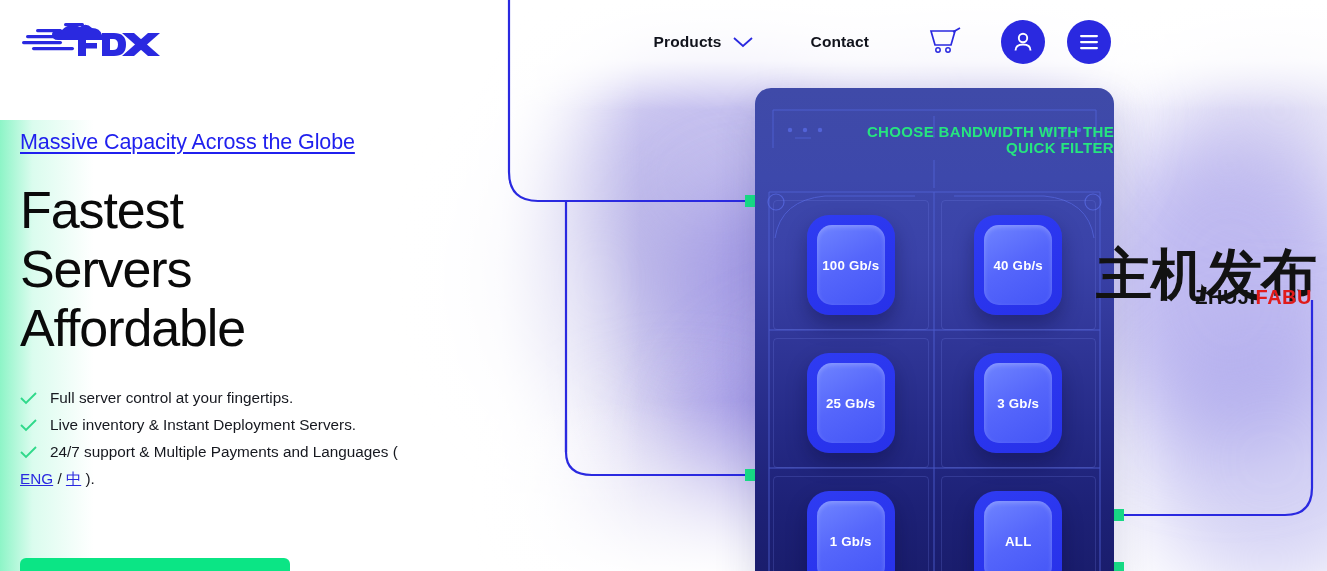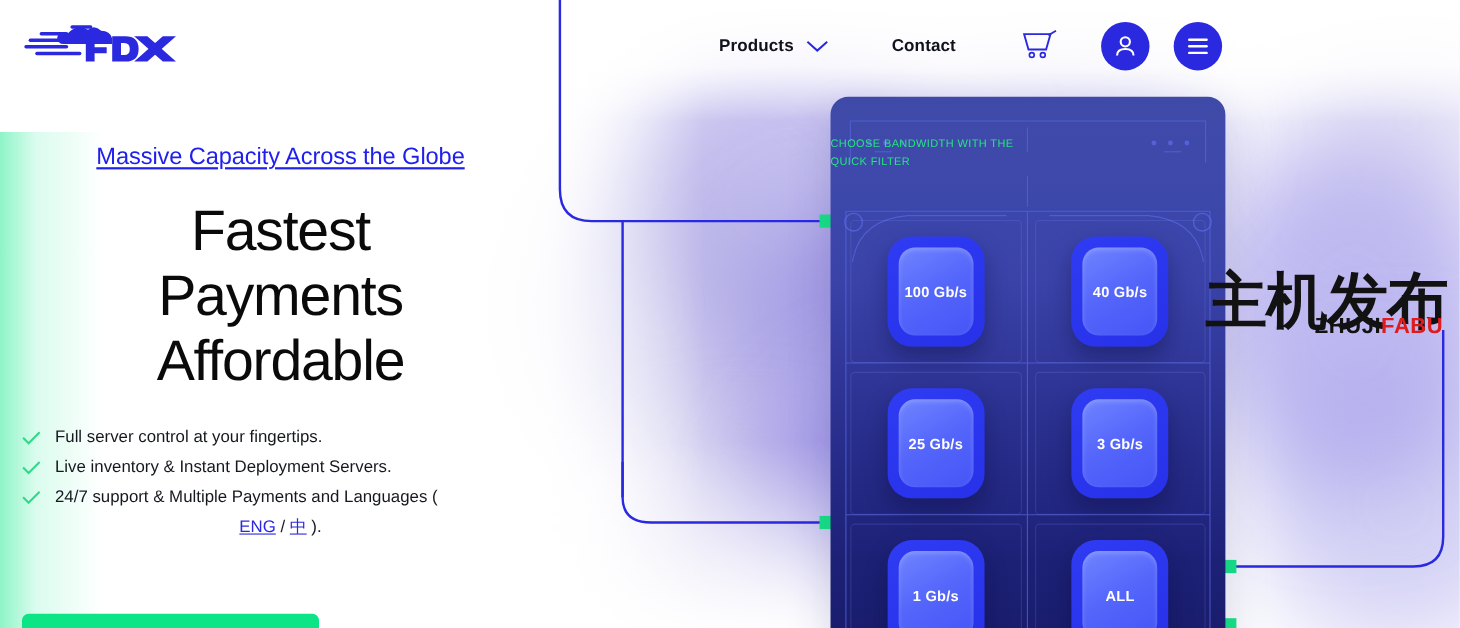--- a/index.html
+++ b/index.html
@@ -72,21 +72,21 @@
   .cart-btn { width: 34px; height: 30px; cursor: pointer; margin-right: 38px; display: block; }
 
   .circle-btn {
     width: 44px; height: 44px; border-radius: 50%;
     background: #2a29e0; display: flex; align-items: center; justify-content: center;
     cursor: pointer; border: none;
   }
   .circle-btn + .circle-btn { margin-left: 22px; }
 
   
-  .hero { position: absolute; left: 20px; top: 130px; width: 470px; z-index: 30; text-align: center; }
+  .hero { position: absolute; left: 20px; top: 130px; width: 470px; z-index: 30; }
   .hero-eyebrow {
     display: inline-block;
     font-size: 21.5px; color: #2020ee; text-decoration: underline;
     text-underline-offset: 3px; cursor: pointer; letter-spacing: -.1px;
   }
   .hero-title {
     margin-top: 26px;
     font-size: 52px; line-height: 59px; font-weight: normal; color: #0a0a0a;
     letter-spacing: -1.1px;
   }
@@ -118,22 +118,22 @@
         #1d2176 84%,
         #191c6b 100%);
     overflow: hidden;
     z-index: 25;
     box-shadow: 0 18px 40px rgba(40,40,120,.18);
   }
   .card-deco { position: absolute; inset: 0; pointer-events: none; }
 
   .card-title {
     position: absolute; left: 0; right: 0; top: 36px;
-    text-align: left; color: #26e57f;
-    font-size: 10px; font-weight: normal; letter-spacing: .35px; line-height: 16px;
+    text-align: right; color: #26e57f;
+    font-size: 15px; font-weight: bold; letter-spacing: .35px; line-height: 16px;
   }
   .card-title .l2 { display: block; }
 
   .grid {
     position: absolute; left: 12px; top: 108px; width: 335px;
     display: grid; grid-template-columns: 1fr 1fr; gap: 0;
   }
   .cell {
     height: 138px; display: flex; align-items: center; justify-content: center;
     position: relative;
@@ -272,21 +272,21 @@
       </svg>
     </button>
   </nav>
 </header>
 
 <section class="hero">
   <a class="hero-eyebrow" href="#">Massive Capacity Across the Globe</a>
 
   <h1 class="hero-title">
     <span>Fastest</span>
-    <span>Payments</span>
+    <span>Servers</span>
     <span>Affordable</span>
   </h1>
 
   <ul class="features">
     <li class="feature">
       <svg class="check" width="17" height="13" viewBox="0 0 17 13">
         <path d="M1 6 L6 11 L16 1" fill="none" stroke="#2fd98a" stroke-width="1.9"></path>
       </svg>
       <span class="feature-text">Full server control at your fingertips.</span>
     </li>

